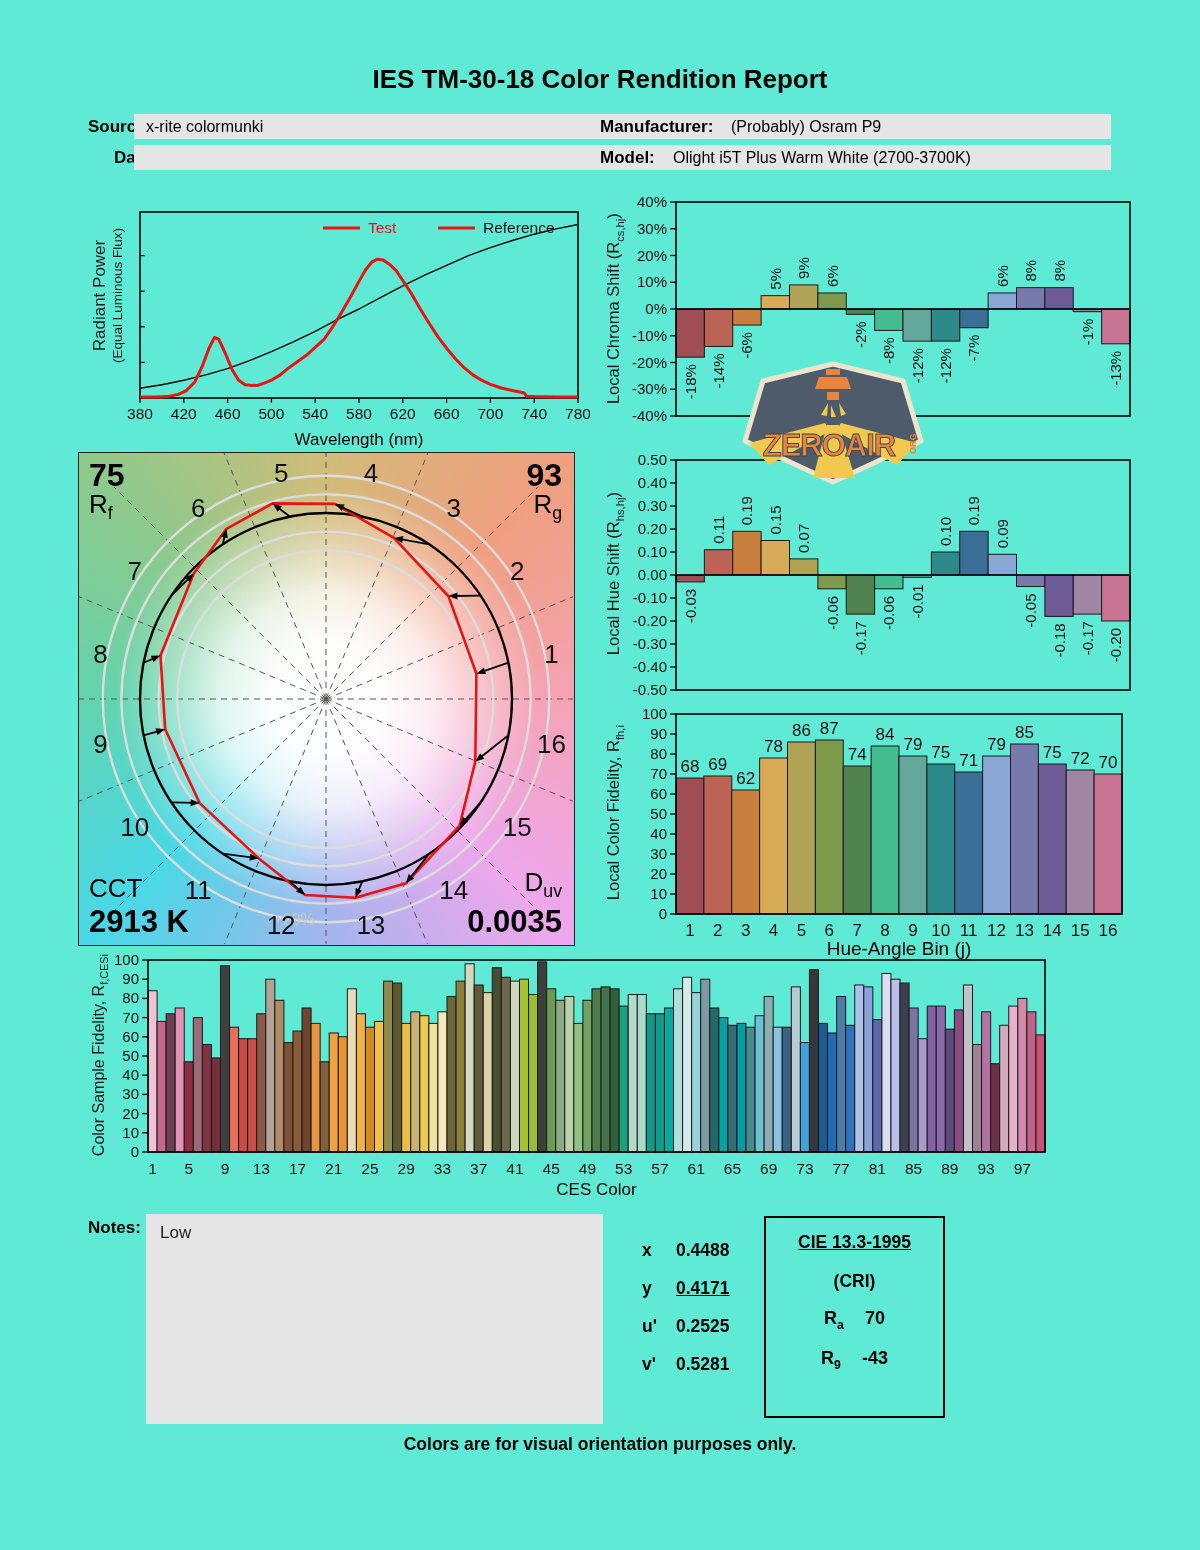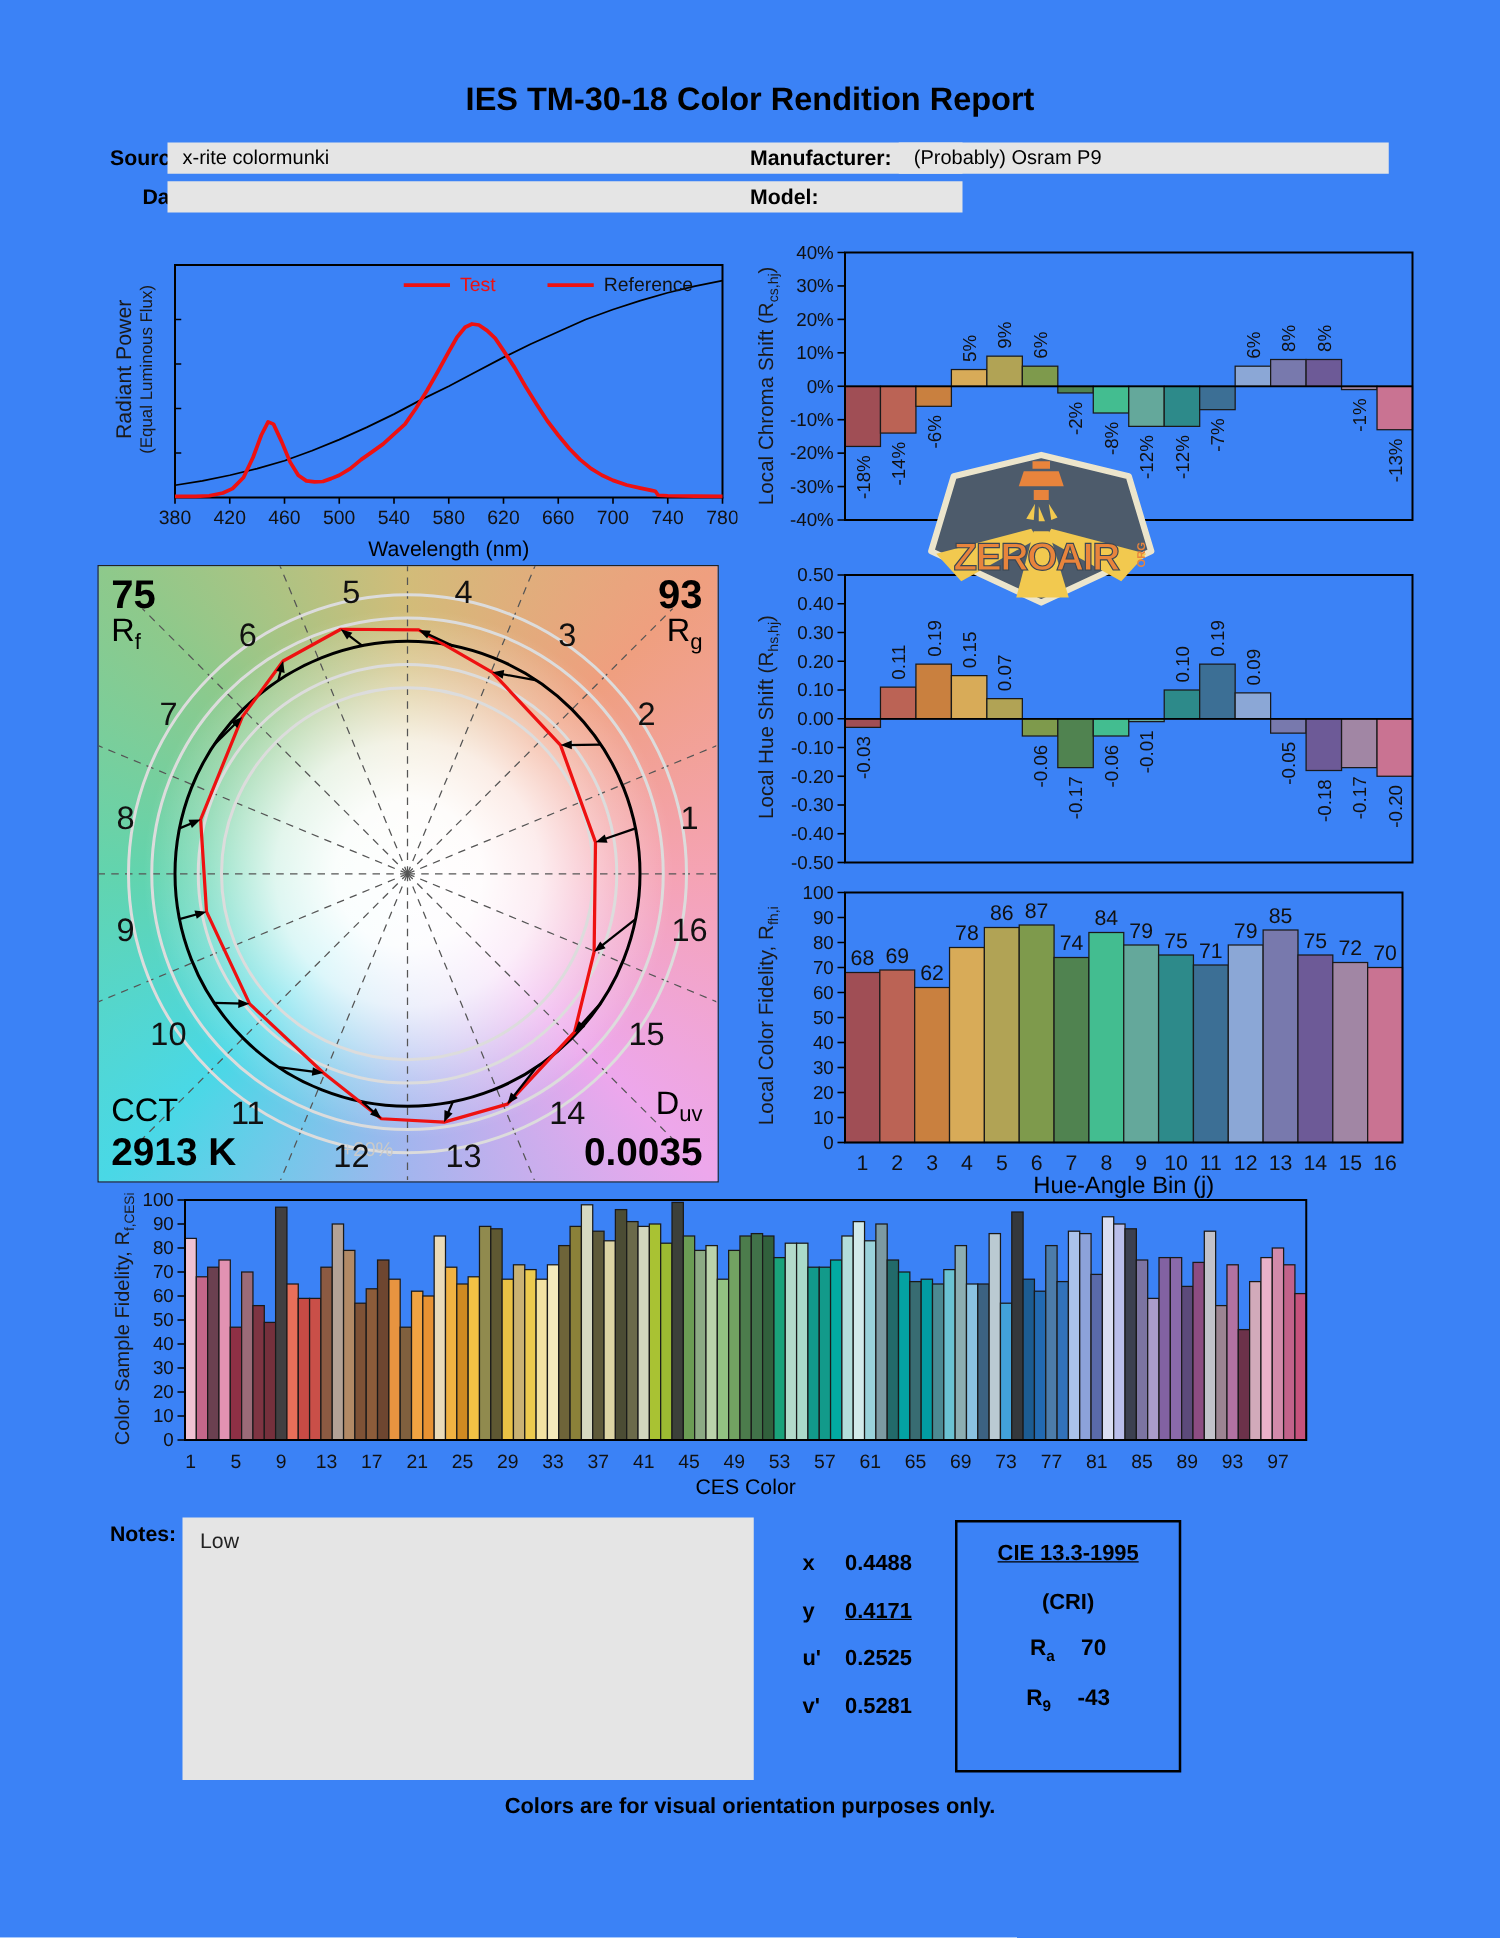--- a/index.html
+++ b/index.html
@@ -1,16 +1,16 @@
 <!DOCTYPE html>
 <html><head>
 <meta charset="utf-8">
 <style>
   html,body{margin:0;padding:0;background:#fff;}
-  .page{position:relative;width:1200px;height:1550px;background:#3b82f6;
+  .page{position:relative;width:1200px;height:1550px;background:#5eead4;
         font-family:"Liberation Sans",sans-serif;color:#000;overflow:hidden;}
   .abs{position:absolute;}
   .title{left:0;top:64px;width:1200px;text-align:center;font-size:26px;font-weight:bold;}
   .hlabel{font-size:17px;font-weight:bold;}
   .hfield{background:#e5e5e5;height:25px;font-size:16px;line-height:25px;padding-left:12px;}
   .ylabel{font-size:16.5px;text-align:center;transform:rotate(-90deg);color:#1a1a1a;}
   .ylabel sub,.rsub sub,.rlab sub,.duv sub{font-size:68%;}
   .chartbox{position:absolute;}
   svg{display:block;}
   
@@ -43,20 +43,21 @@
 
   <div class="abs title">IES TM-30-18 Color Rendition Report</div>
 
   <div class="abs hlabel" style="left:88px;top:117px;">Source:</div>
   <div class="abs hfield" style="left:134px;top:114px;width:624px;">x-rite colormunki</div>
   <div class="abs hlabel" style="left:600px;top:117px;">Manufacturer:</div>
   <div class="abs hfield" style="left:719px;top:114px;width:380px;">(Probably) Osram P9</div>
   <div class="abs hlabel" style="left:88px;top:148px;margin-left:26px;">Date:</div>
   <div class="abs hfield" style="left:134px;top:145px;width:624px;"></div>
   <div class="abs hlabel" style="left:600px;top:148px;">Model:</div>
+  <div class="abs hfield" style="left:661px;top:145px;width:438px;">Olight i5T Plus Warm White (2700-3700K)</div>
 
   <div class="chartbox" style="left:80px;top:198px;width:510px;height:262px;">
     <div class="abs ylabel" style="left:-103px;top:80px;width:260px;">
       <div style="font-size:17px;">Radiant Power</div>
       <div style="font-size:13.5px;">(Equal Luminous Flux)</div>
     </div>
     <svg id="svg-spd" width="510" height="262">
         <rect x="60" y="14" width="438" height="186" fill="none" stroke="#000" stroke-width="1.6"></rect>
         <line x1="60" y1="164.4" x2="65" y2="164.4" stroke="#000" stroke-width="1.2"></line>
         <line x1="60" y1="128.8" x2="65" y2="128.8" stroke="#000" stroke-width="1.2"></line>

